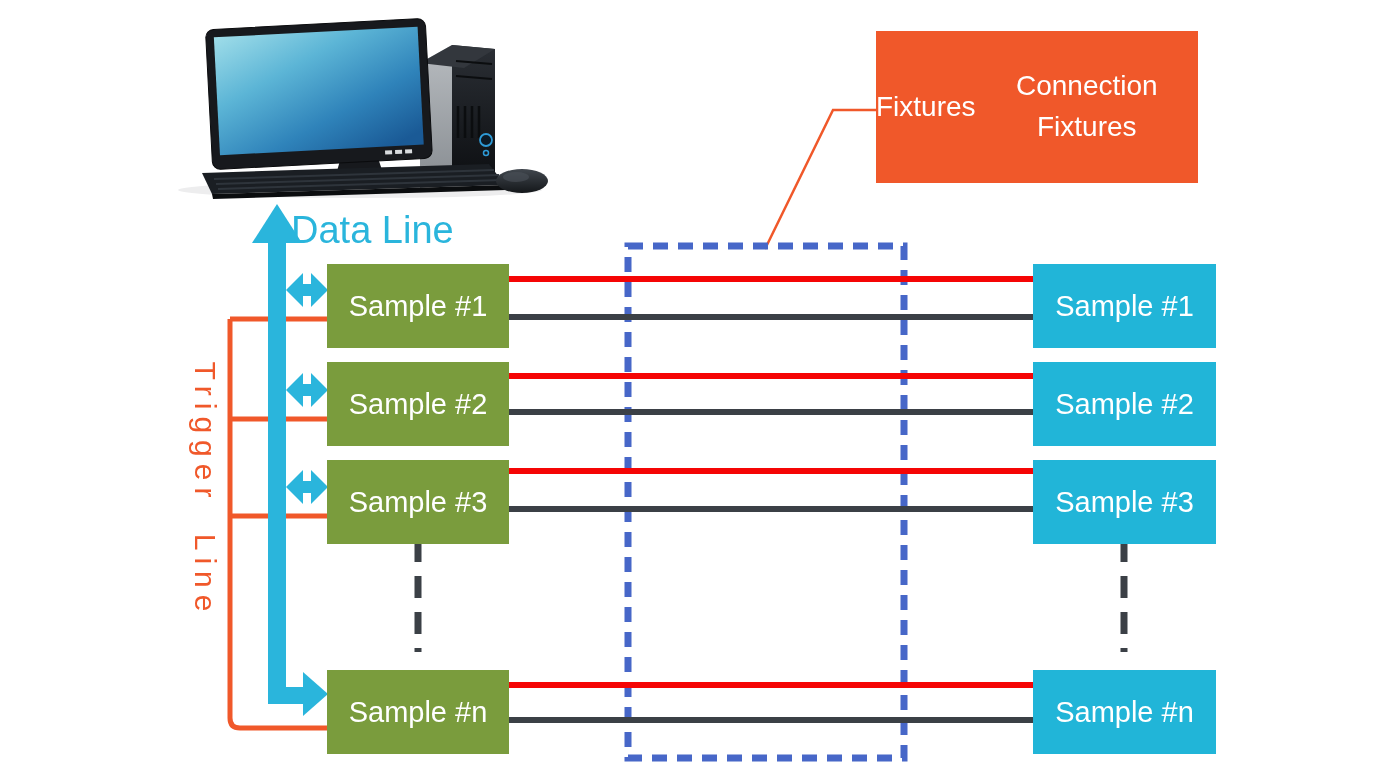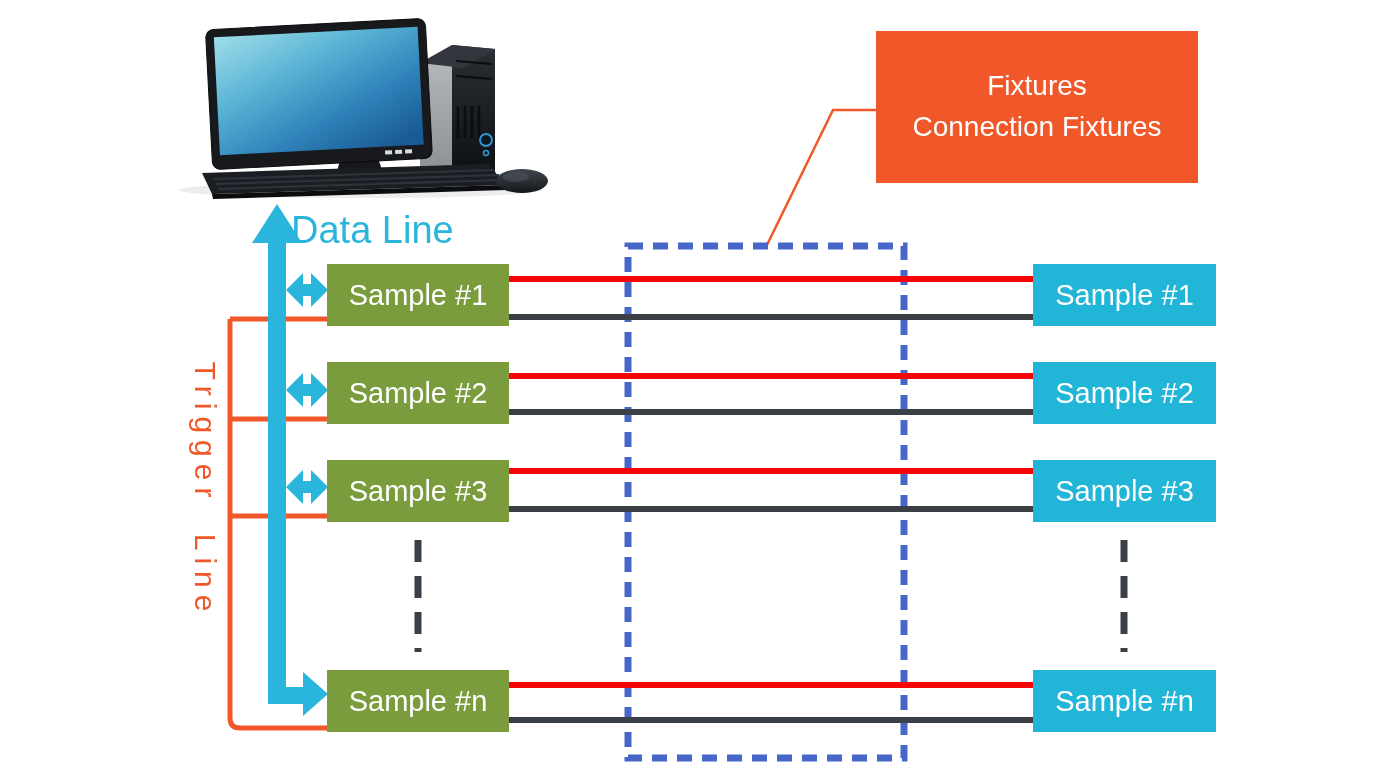--- a/index.html
+++ b/index.html
@@ -6,32 +6,32 @@
   body {
     width:1379px; height:781px;
     position:relative;
     background:#ffffff;
     overflow:hidden;
     font-family:"Liberation Sans", sans-serif;
   }
   svg.diagram { position:absolute; left:0; top:0; z-index:1; }
   .sbox {
     position:absolute; z-index:2;
-    width:182px; height:62px;
+    width:182px; height:84px;
     display:flex; align-items:center; justify-content:center;
     color:var(--box-text); font-size:29px;
   }
   .green { background:var(--green-box); left:327px; }
   .cyanb { background:var(--cyan-box); left:1033px; width:183px; }
   .fixtures {
     position:absolute; z-index:2;
     left:876px; top:31px; width:322px; height:152px;
     background:var(--orange);
     color:#fff; font-size:28px; line-height:1.45;
-    display:flex; flex-direction:column; align-items:center; justify-content:center;
+    display:flex; flex-direction:row; align-items:center; justify-content:center;
     text-align:center;
   }
   .data-line-label {
     position:absolute; z-index:2;
     left:291px; top:209px;
     font-size:38px; color:var(--cyan-arrow); white-space:nowrap;
   }
   .trigger-line-label {
     position:absolute; z-index:2;
     left:31px; top:469px; width:340px; height:42px;

